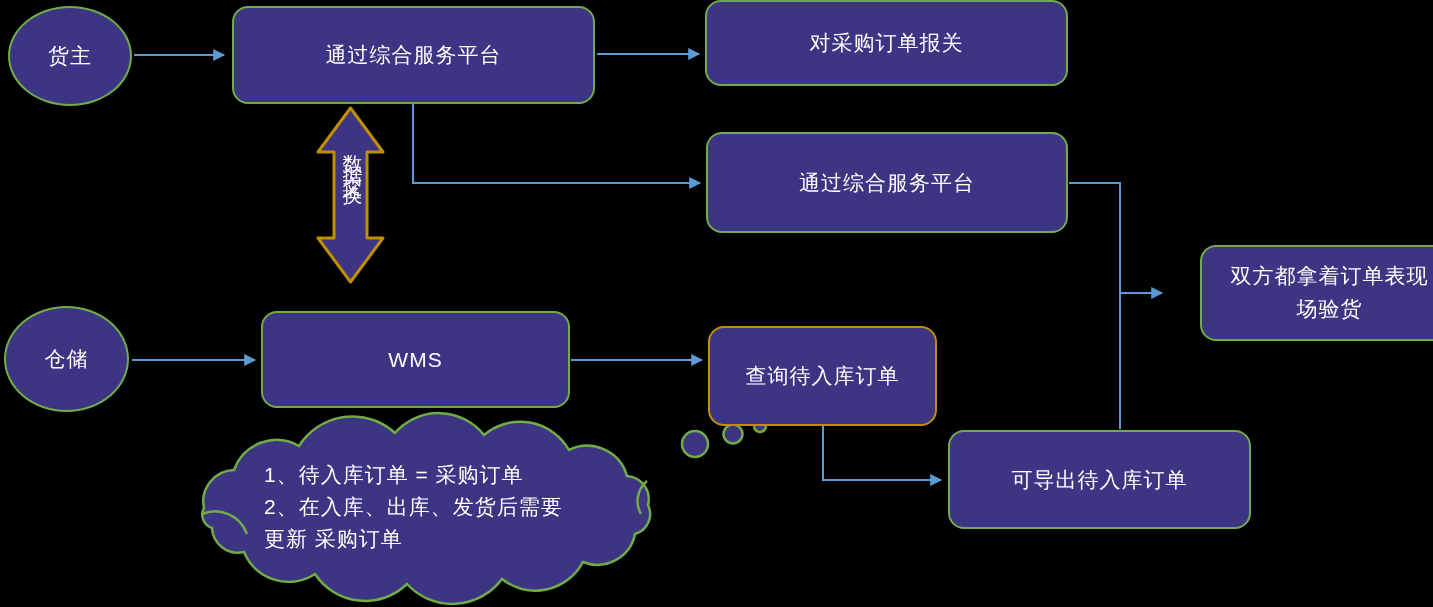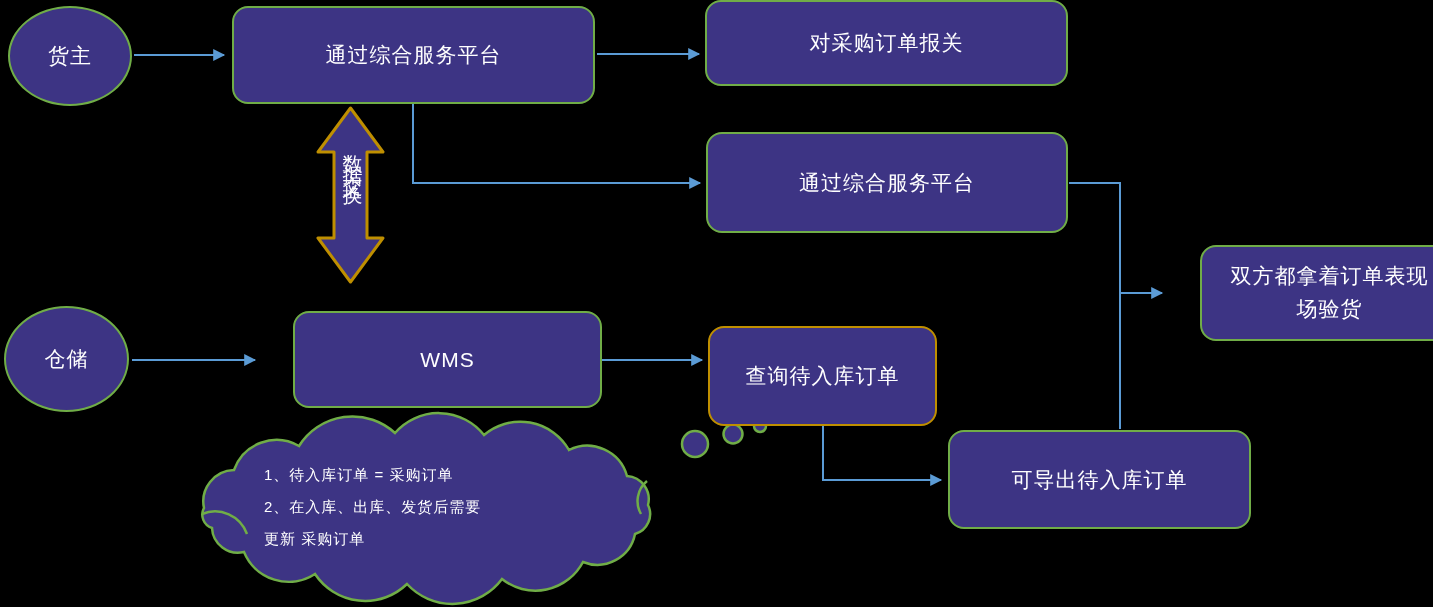--- a/index.html
+++ b/index.html
@@ -30,21 +30,21 @@
   .gold-border{border-color:var(--border-gold,#BF8F00);}
   .two-line{white-space:pre-line;line-height:33px;}
 
   .vertical-label{
     position:absolute;left:340px;top:139px;
     writing-mode:vertical-rl;text-orientation:upright;
     color:var(--label-text,#FFFFFF);font-size:20px;letter-spacing:10px;
   }
   .cloud-text{
     position:absolute;left:264px;top:459px;
-    color:var(--label-text,#FFFFFF);font-size:15px;line-height:32px;
+    color:var(--label-text,#FFFFFF);font-size:21px;line-height:32px;
     letter-spacing:1px;
   }
 </style>
 </head>
 <body>
 
 <div class="canvas">
 
   <svg class="overlay" width="1433" height="607" viewBox="0 0 1433 607">
     <defs>
@@ -90,21 +90,21 @@
 
   <div class="node rect two-line" style="left:1200px;top:245px;width:259px;height:96px;font-family:Liberation Serif, serif;">
     <span>双方都拿着订单表现
 场验货</span>
   </div>
 
   <div class="node ellipse" style="left:4px;top:306px;width:125px;height:106px;align-items:center;">
     <span>仓储</span>
   </div>
 
-  <div class="node rect" style="left:261px;top:311px;width:309px;height:97px;margin-left:32px;">
+  <div class="node rect" style="left:261px;top:311px;width:309px;height:97px;">
     <span>WMS</span>
   </div>
 
   <div class="node rect gold-border" style="left:708px;top:326px;width:229px;height:100px;">
     <span>查询待入库订单</span>
   </div>
 
   <div class="node rect" style="left:948px;top:430px;width:303px;height:99px;">
     <span>可导出待入库订单</span>
   </div>

